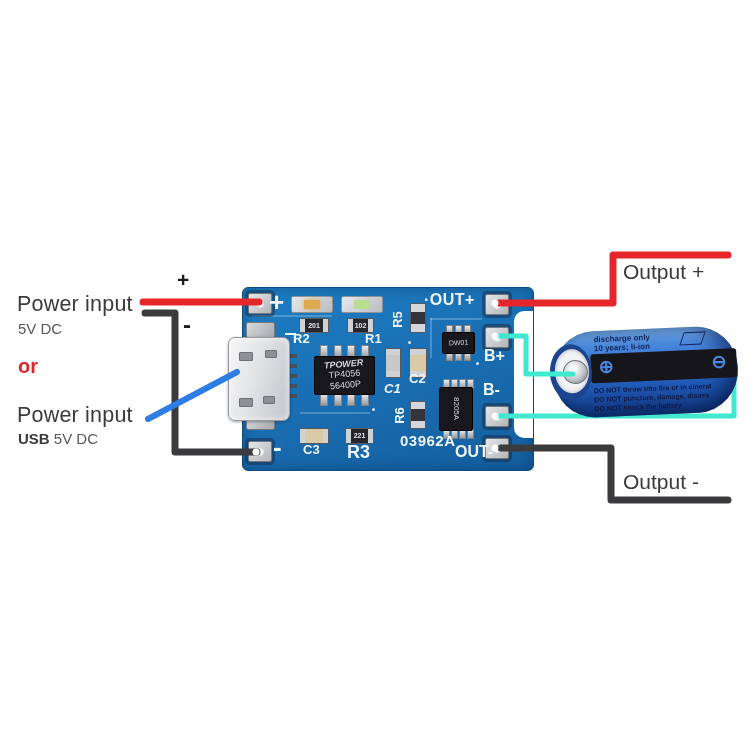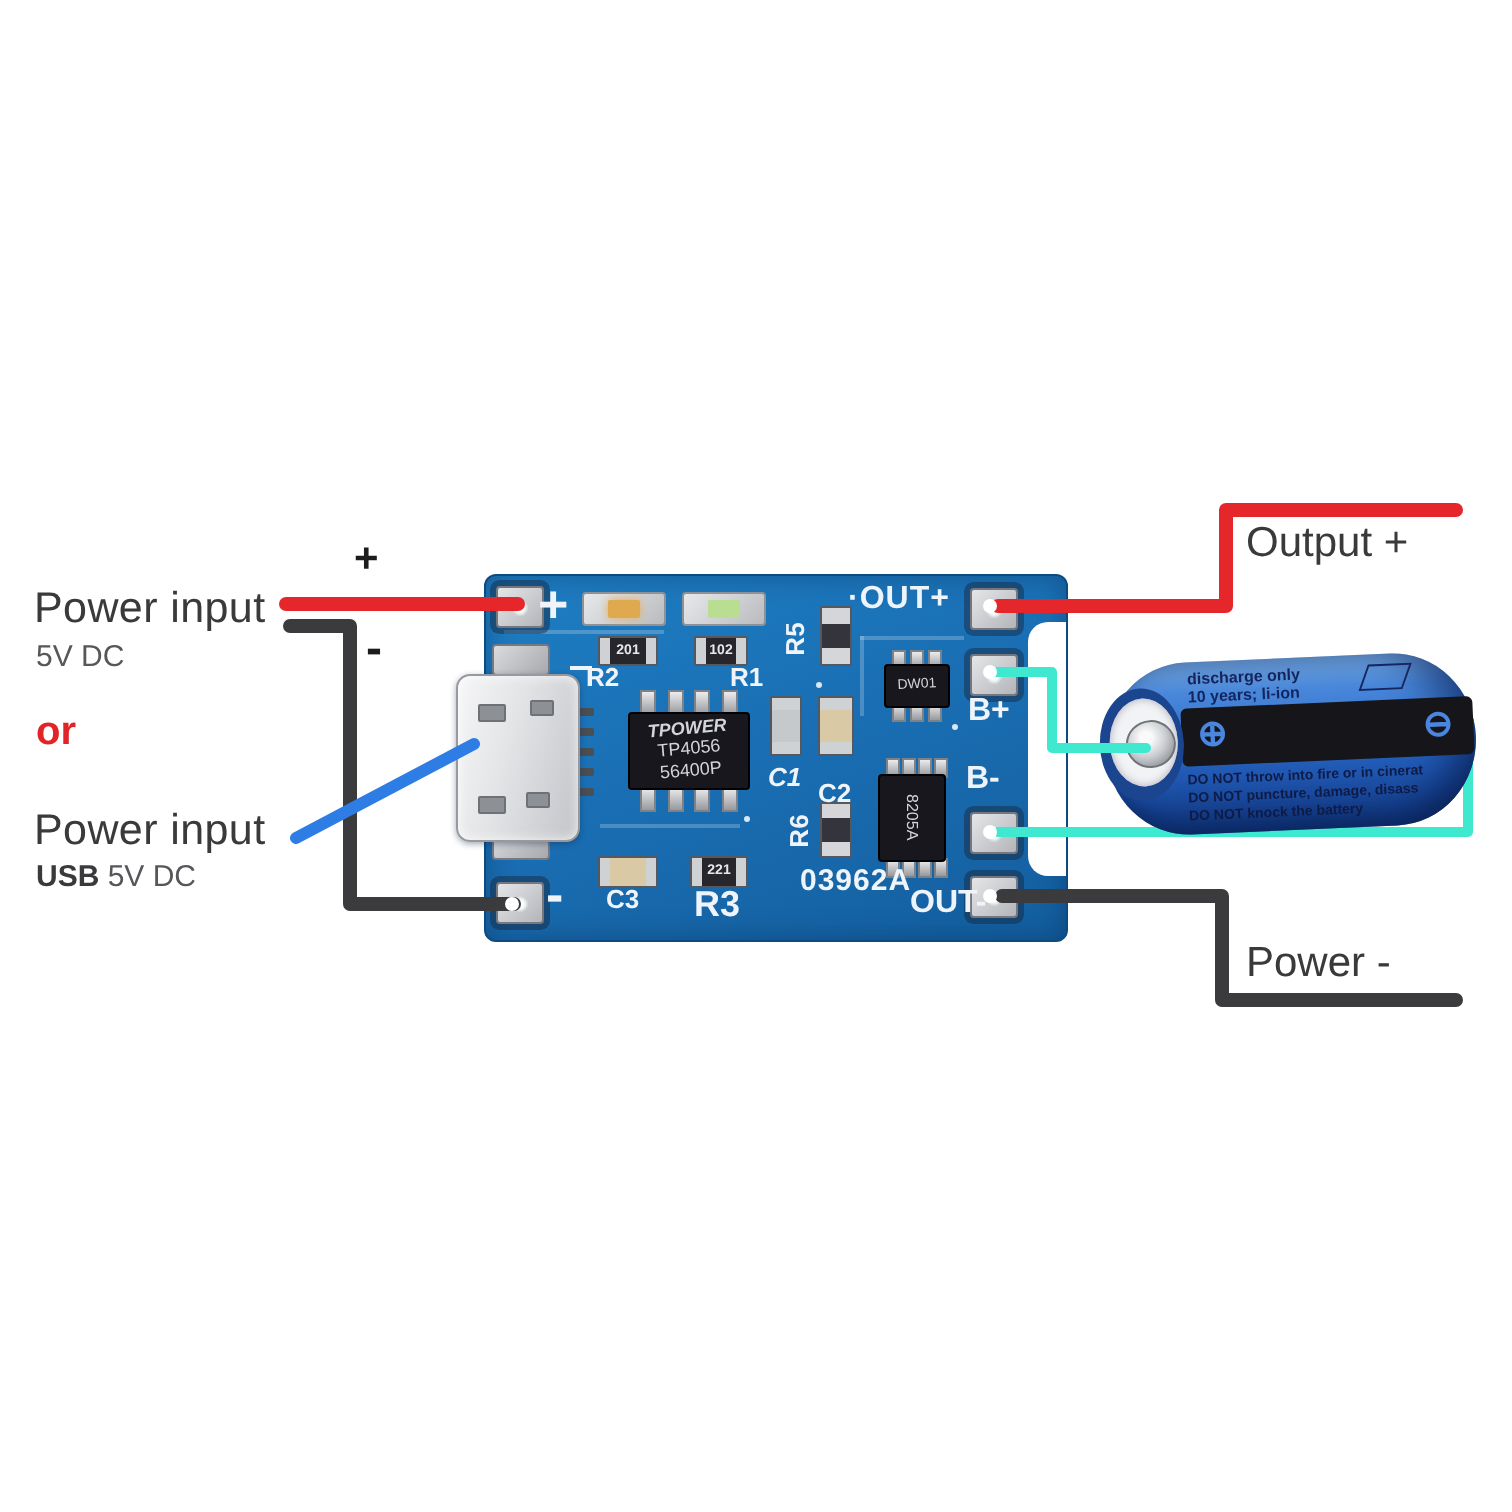--- a/index.html
+++ b/index.html
@@ -109,21 +109,21 @@
   <div class="abs silk" style="left:269px;top:289px;font-size:26px;">+</div>
   <div class="abs silk" style="left:273px;top:434px;font-size:26px;">-</div>
   <div class="abs silk" style="left:424px;top:292px;font-size:16px;letter-spacing:.5px;">·OUT+</div>
   <div class="abs silk" style="left:484px;top:348px;font-size:16px;">B+</div>
   <div class="abs silk" style="left:483px;top:382px;font-size:16px;">B-</div>
   <div class="abs silk" style="left:437px;top:444px;font-size:16px;margin-left:18px;">OUT-</div>
   <div class="abs silk" style="left:400px;top:433px;font-size:15px;letter-spacing:.5px;">03962A</div>
   <div class="abs silk" style="left:293px;top:332px;font-size:13px;">R2</div>
   <div class="abs silk" style="left:365px;top:332px;font-size:13px;">R1</div>
   <div class="abs silk" style="left:384px;top:382px;font-size:13px;font-style:italic;">C1</div>
-  <div class="abs silk" style="left:409px;top:390px;font-size:13px;">C2</div>
+  <div class="abs silk" style="left:409px;top:372px;font-size:13px;">C2</div>
   <div class="abs silk" style="left:303px;top:443px;font-size:13px;">C3</div>
   <div class="abs silk" style="left:347px;top:443px;font-size:18px;">R3</div>
   <div class="abs silk" style="left:389px;top:313px;font-size:13px;transform:rotate(-90deg);">R5</div>
   <div class="abs silk" style="left:391px;top:409px;font-size:13px;transform:rotate(-90deg);">R6</div>
   <div class="abs" style="left:285px;top:333px;width:9px;height:8px;border-top:2px solid #eef4f9;border-right:2px solid #eef4f9;z-index:2;"></div>
 
   <div class="abs led" style="left:291px;top:296px;">
       <div class="win" style="background:#dfa94f;box-shadow:0 0 4px #e8b05a;"></div>
     </div>
   <div class="abs led" style="left:341px;top:296px;">
@@ -224,15 +224,15 @@
   </svg>
 
   <div class="abs lbl-big" style="left:17px;top:292px;z-index:5;">Power input</div>
   <div class="abs lbl-sub" style="left:18px;top:320px;z-index:5;">5V DC</div>
   <div class="abs lbl-or" style="left:18px;top:355px;z-index:5;">or</div>
   <div class="abs lbl-big" style="left:17px;top:403px;z-index:5;">Power input</div>
   <div class="abs lbl-sub" style="left:18px;top:430px;z-index:5;"><b style="color:#3a3a3c;">USB</b><span> 5V DC</span></div>
   <div class="abs lbl-sign" style="left:177px;top:268px;font-size:21px;z-index:5;">+</div>
   <div class="abs lbl-sign" style="left:183px;top:311px;font-size:24px;z-index:5;">-</div>
   <div class="abs lbl-out" style="left:623px;top:260px;z-index:5;">Output +</div>
-  <div class="abs lbl-out" style="left:623px;top:470px;z-index:5;">Power -</div>
+  <div class="abs lbl-out" style="left:623px;top:470px;z-index:5;">Output -</div>
 
 </div>
 
 </body></html>

